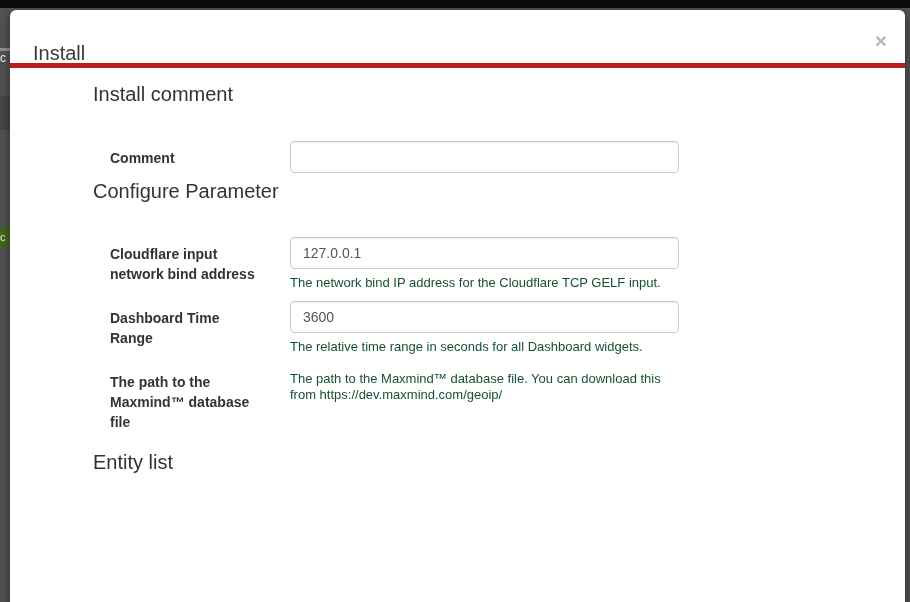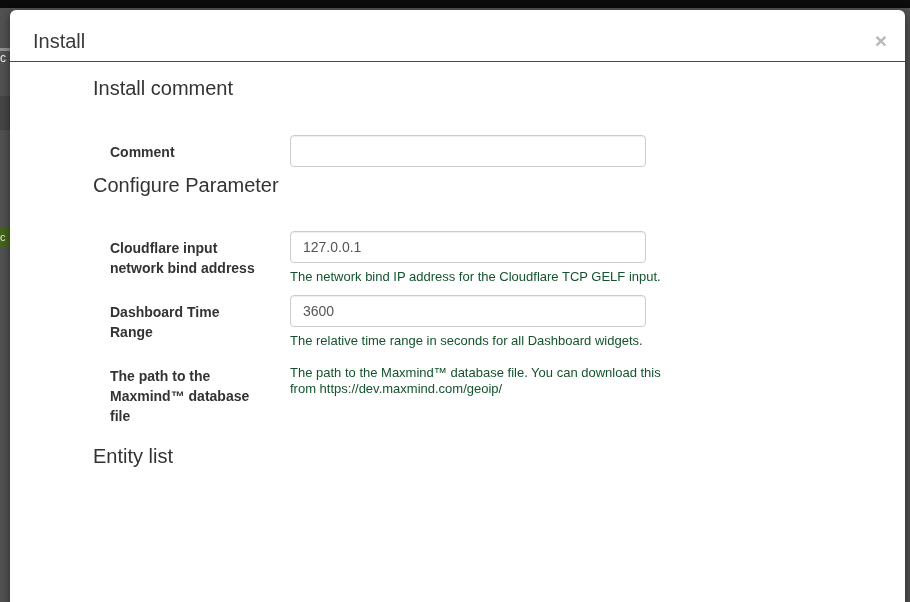--- a/index.html
+++ b/index.html
@@ -30,23 +30,23 @@
   .modal {
     position: absolute; left: 10px; top: 10px;
     width: 895px; height: 780px;
     background: #ffffff;
     border-radius: 6px 6px 0 0;
     box-shadow: 0 3px 9px rgba(0,0,0,0.5);
     z-index: 2;
   }
   .modal-header {
     position: relative;
-    height: 52px;
-    padding: 17px 20px 0 23px;
-    border-bottom: 1px solid #b91c1c;
+    height: 58px;
+    padding: 29px 20px 0 23px;
+    border-bottom: 5px solid #b91c1c;
   }
   .modal-title {
     font-size: 20px; font-weight: 400; color: #3a3a3a; line-height: 28px;
   }
   .modal-close {
     position: absolute; right: 18px; top: 20px;
     background: none; border: none; cursor: pointer;
     font-size: 21px; font-weight: 700; color: #b8b8b8; line-height: 21px;
   }
   .modal-body { padding-top: 14px; }
@@ -67,21 +67,21 @@
   }
   .control-label {
     flex: 0 0 150px;
     margin-right: 30px;
     padding-top: 7px;
     font-size: 14px; font-weight: 700; color: #333;
     line-height: 20px;
   }
   .control-col { width: 389px; }
   .form-input {
-    width: 356px; height: 32px;
+    width: 389px; height: 32px;
     padding: 6px 12px;
     font-family: "Liberation Sans", sans-serif;
     font-size: 14px; color: #555;
     background: #fff;
     border: 1px solid #ccc; border-radius: 4px;
     box-shadow: inset 0 1px 1px rgba(0,0,0,0.075);
     outline: none;
   }
   .help-block {
     margin-top: 6px;

